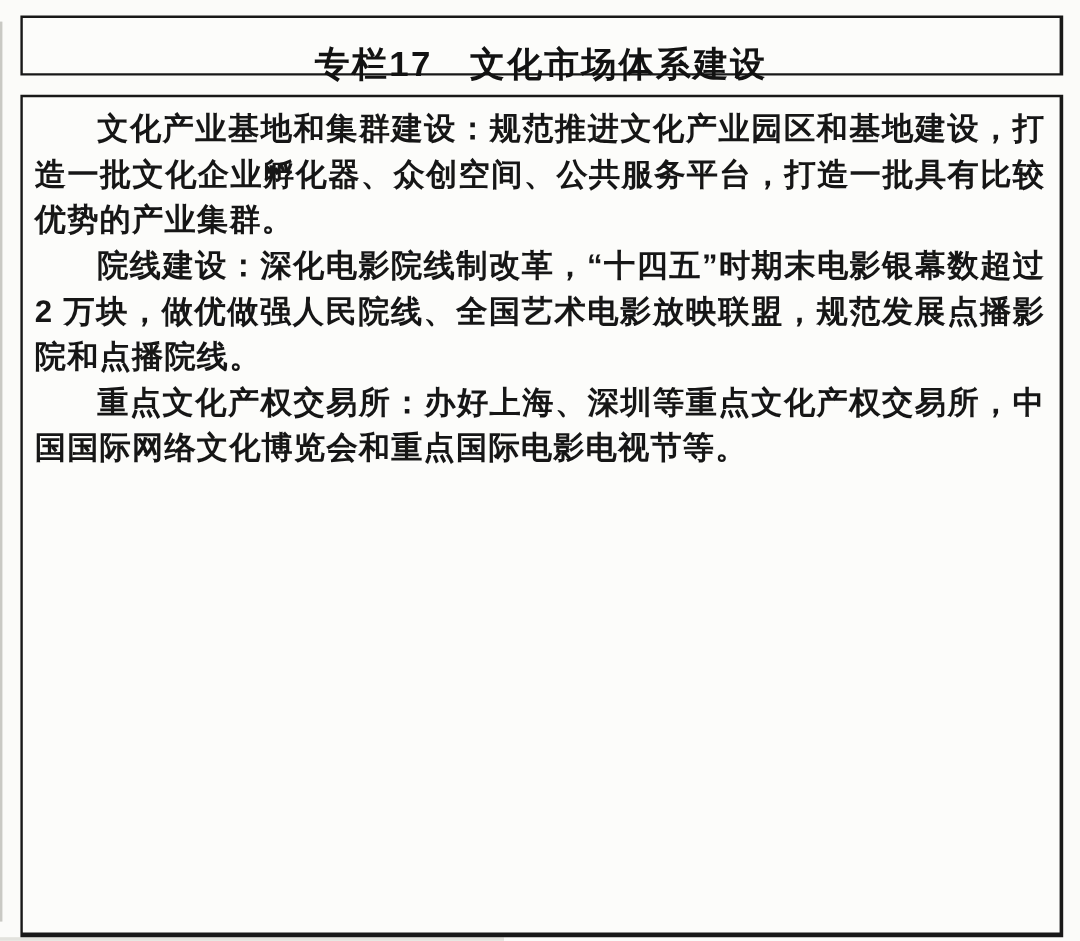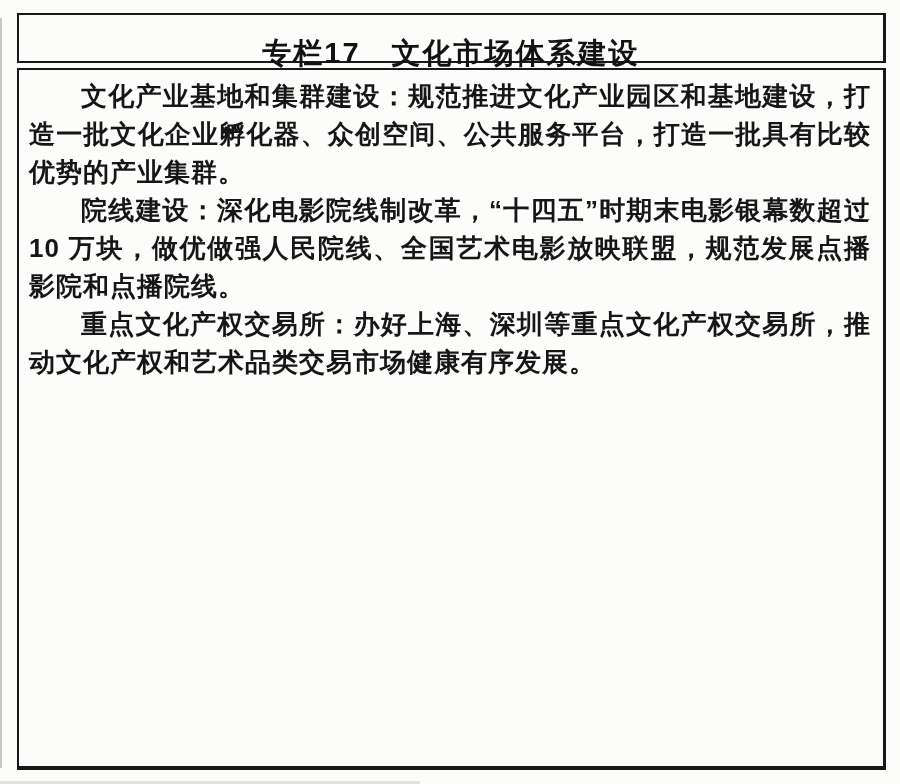--- a/index.html
+++ b/index.html
@@ -50,21 +50,21 @@
   .panel-title {
     font-weight: 700;
     font-size: 29px;
     letter-spacing: 2px;
     color: #121212;
     white-space: nowrap;
     margin-top: 31px;
   }
   .panel-body {
     box-sizing: border-box;
-    margin-top: 5px;
+    margin-top: 16px;
     border: 2px solid #181818;
     border-right-width: 3px;
     border-bottom-width: 4px;
     min-height: 702px;
     padding: 7px 12px 8px 10px;
     background: #fcfcfa;
   }
   .panel-body p {
     margin: 0;
     font-size: 26px;
@@ -82,17 +82,17 @@
 <div class="page">
   <div class="scan-edge-left"></div>
   <div class="scan-edge-bottom"></div>
 
   <div class="panel">
     <div class="panel-header">
       <span class="panel-title">专栏17　文化市场体系建设</span>
     </div>
     <div class="panel-body">
       <p>文化产业基地和集群建设：规范推进文化产业园区和基地建设，打造一批文化企业孵化器、众创空间、公共服务平台，打造一批具有比较优势的产业集群。</p>
-      <p>院线建设：深化电影院线制改革，“十四五”时期末电影银幕数超过 10 万块，做优做强人民院线、全国艺术电影放映联盟，规范发展点播影院和点播院线。</p>
-      <p>重点文化产权交易所：办好上海、深圳等重点文化产权交易所，推动文化产权和艺术品类交易市场健康有序发展。</p>
+      <p>院线建设：深化电影院线制改革，“十四五”时期末电影银幕数超过 2 万块，做优做强人民院线、全国艺术电影放映联盟，规范发展点播影院和点播院线。</p>
+      <p>重点文化产权交易所：办好上海、深圳等重点文化产权交易所，中国国际网络文化博览会和重点国际电影电视节等。</p>
     </div>
   </div>
 </div>
 
 </body></html>

